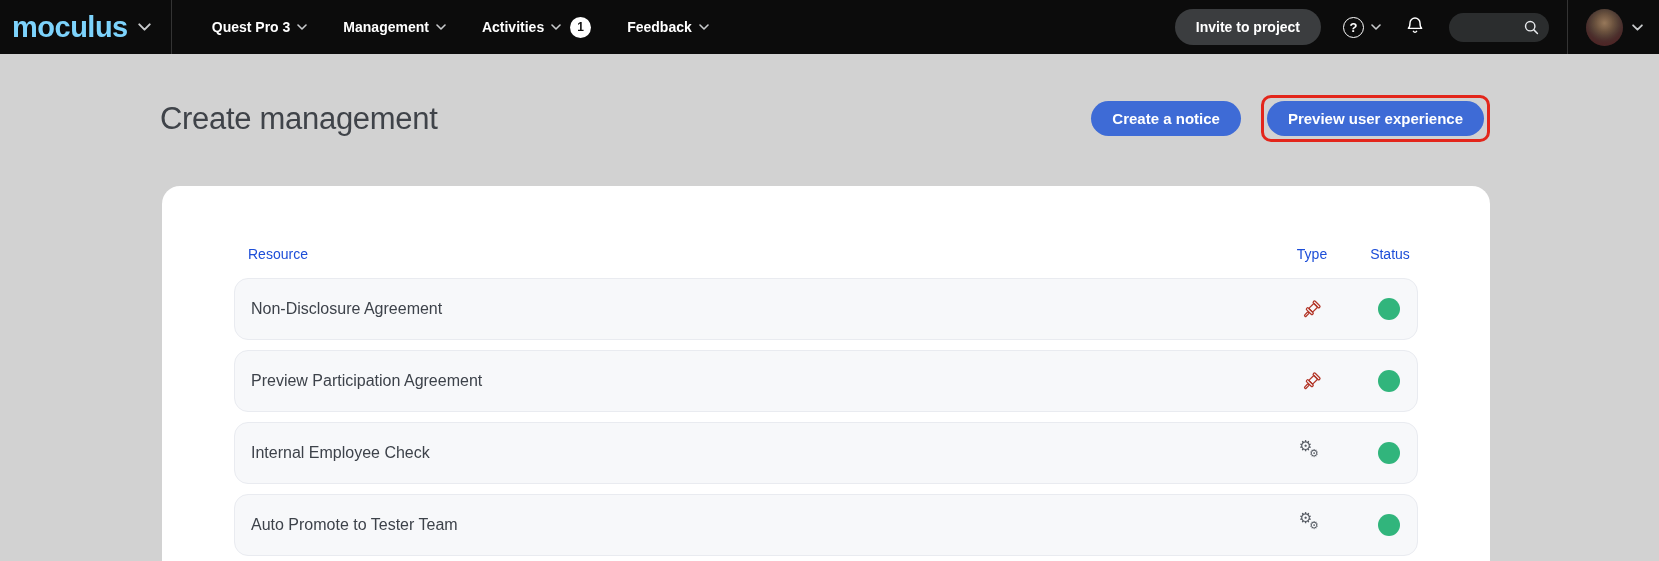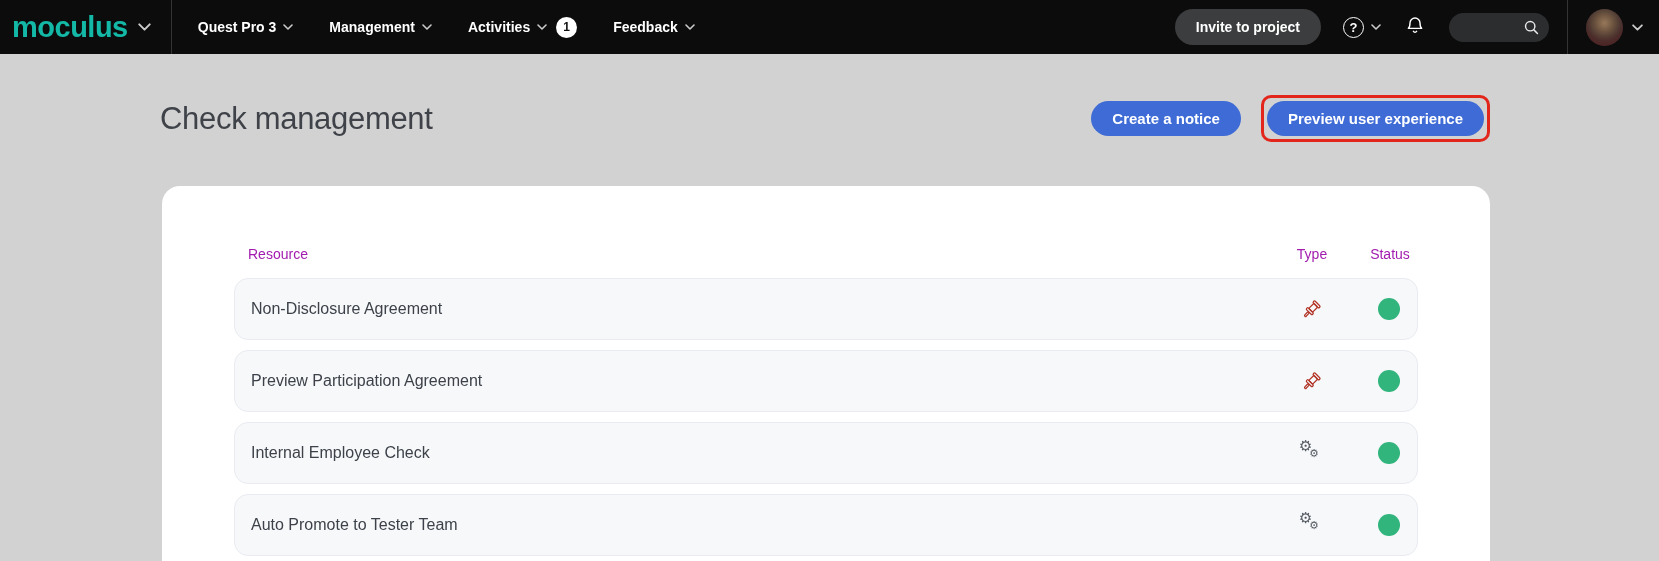--- a/index.html
+++ b/index.html
@@ -6,23 +6,23 @@
     --accent:#3e6bd6; --red:#e3261b; --green:#31b57c; --gavel:#b23527;
     --gear:#565b63; --nav-bg:#0c0c0c; --page-bg:#d2d2d2;
   }
   *{margin:0;padding:0;box-sizing:border-box;}
   body{font-family:"Liberation Sans",sans-serif;}
   .viewport{width:1659px;height:561px;overflow:hidden;background:var(--page-bg);position:relative;}
 
   
   .navbar{height:54px;background:var(--nav-bg);display:flex;align-items:center;color:#fff;}
   .logo-area{display:flex;align-items:center;gap:10px;padding:0 20px 0 12px;height:100%;cursor:pointer;}
-  .logo{font-size:29px;font-weight:700;letter-spacing:-0.5px;color:#14b8a6;}
+  .logo{font-size:29px;font-weight:700;letter-spacing:-0.5px;color:#7dd3fc;}
   .vdiv{width:1px;height:100%;background:#343434;flex:none;}
-  .nav-items{display:flex;align-items:center;gap:36px;margin-left:26px;}
+  .nav-items{display:flex;align-items:center;gap:36px;margin-left:40px;}
   .nav-item{display:flex;align-items:center;gap:7px;font-size:14px;font-weight:700;cursor:pointer;}
   .badge{width:21px;height:21px;border-radius:50%;background:#fff;color:#111;font-size:12px;
          font-weight:700;display:flex;align-items:center;justify-content:center;margin-left:2px;}
   .nav-spacer{flex:1;}
   .invite-btn{background:#3b3d3f;border:none;color:#fff;font-family:inherit;font-size:14px;font-weight:700;
          padding:10px 21px;border-radius:999px;cursor:pointer;margin-right:22px;}
   .help-wrap{display:flex;align-items:center;gap:7px;margin-right:24px;cursor:pointer;}
   .help-circle{width:21px;height:21px;border-radius:50%;border:1.7px solid #fff;display:flex;
          align-items:center;justify-content:center;font-size:13px;font-weight:700;color:#fff;}
   .bell-wrap{margin-right:24px;cursor:pointer;display:flex;align-items:center;}
@@ -39,21 +39,21 @@
   .page-header{display:flex;align-items:center;margin:41px 169px 0 160px;}
   .page-title{font-size:31px;font-weight:500;color:#3f4349;letter-spacing:-0.3px;}
   .header-spacer{flex:1;}
   .btn-row{display:flex;align-items:center;gap:20px;}
   .blue-btn{background:var(--accent);color:#fff;border:none;font-family:inherit;font-size:15px;font-weight:700;
          padding:9px 21px;border-radius:999px;cursor:pointer;white-space:nowrap;}
   .highlight-box{border:3px solid var(--red);border-radius:10px;padding:3px;display:flex;}
 
   
   .card{background:#fff;border-radius:18px;width:1328px;margin:44px 0 0 162px;height:420px;padding:60px 72px 0;}
-  .thead{display:flex;align-items:center;color:#a21caf;font-size:14px;margin-bottom:16px;}
+  .thead{display:flex;align-items:center;color:#1d4ed8;font-size:14px;margin-bottom:16px;}
   .cell-resource{flex:1;padding-left:16px;}
   .thead .cell-resource{padding-left:14px;}
   .cell-type{width:100px;display:flex;justify-content:center;align-items:center;}
   .cell-status{width:56px;display:flex;justify-content:center;align-items:center;}
   .trow{display:flex;align-items:center;height:62px;background:#f7f8fa;border:1px solid #e9ebf0;
         border-radius:14px;margin-bottom:10px;cursor:pointer;}
   .trow .cell-resource{font-size:16px;color:#3d424a;}
   .dot{width:22px;height:22px;border-radius:50%;background:var(--green);display:block;}
   .gavel{color:var(--gavel);display:flex;align-items:center;}
   .gears{color:var(--gear);font-family:"DejaVu Sans",sans-serif;position:relative;display:inline-block;
@@ -151,21 +151,21 @@
       <span class="avatar"></span>
       <span class="chev">
         <svg width="11" height="7" viewBox="0 0 10 6">
             <path d="M1 1l4 4 4-4" fill="none" stroke="currentColor" stroke-width="1.6" stroke-linecap="round" stroke-linejoin="round"></path>
           </svg>
       </span>
     </div>
   </div>
 
   <div class="page-header">
-    <h1 class="page-title">Check management</h1>
+    <h1 class="page-title">Create management</h1>
     <div class="header-spacer"></div>
     <div class="btn-row">
       <button class="blue-btn">Create a notice</button>
       <div class="highlight-box">
         <button class="blue-btn">Preview user experience</button>
       </div>
     </div>
   </div>
 
   <div class="card">

